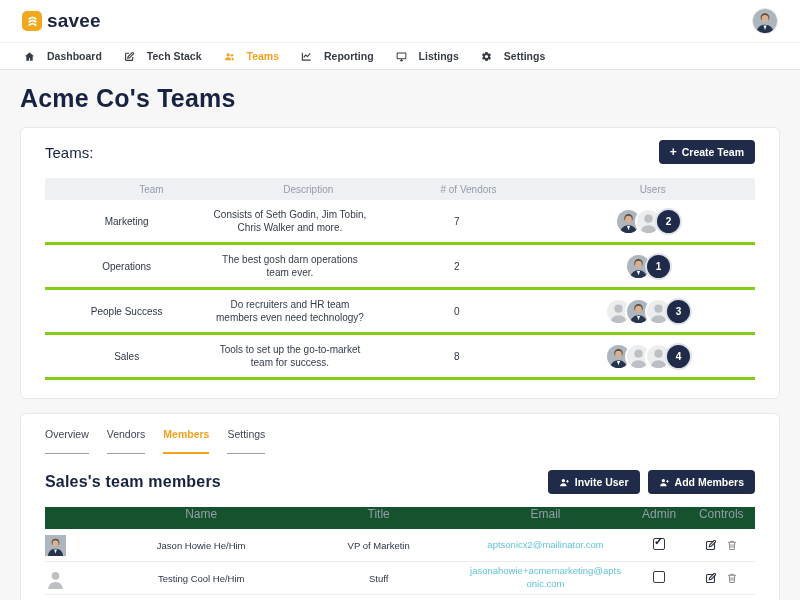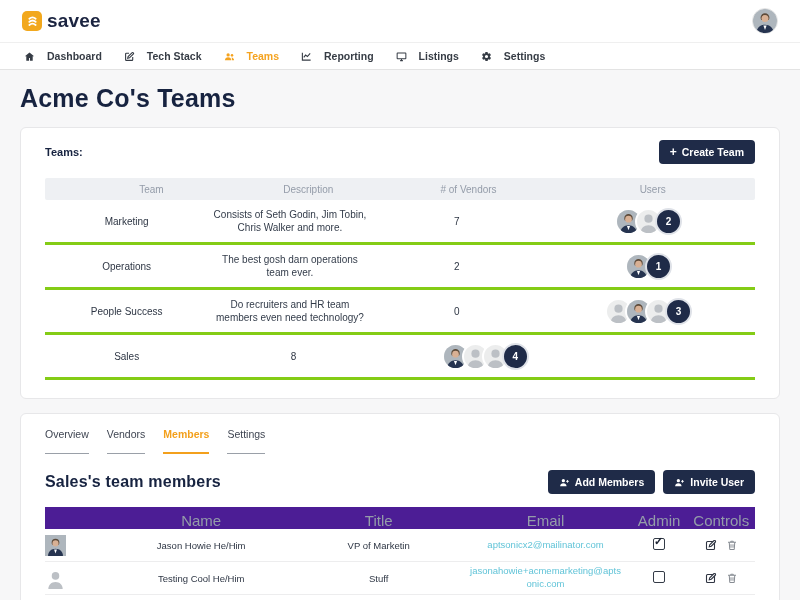--- a/index.html
+++ b/index.html
@@ -21,21 +21,21 @@
   .nav-item.active { color:#f5a31f; }
 
   
   .page { padding:12px 20px 0; }
   h1 { font-size:25px; font-weight:bold; color:#172340; margin:2px 0 14px; letter-spacing:.2px; }
   .card { background:#fff; border:1px solid #e7e7e9; border-radius:6px; }
 
   
   .card1 { padding:12px 24px 18px; }
   .card-head { display:flex; justify-content:space-between; align-items:center; margin-bottom:14px; }
-  .card-title { font-size:11px; font-weight:bold; color:#172340; }
+  .card-title { font-size:15px; font-weight:normal; color:#172340; }
   .btn-navy { background:#1f2b48; color:#fff; font-size:10.5px; font-weight:bold; font-family:inherit; border:none; border-radius:4px; padding:6px 11px; display:inline-flex; align-items:center; gap:5px; cursor:pointer; }
   .btn-navy .bicon { width:11px; height:11px; }
   .plus-glyph { font-size:12px; font-weight:bold; line-height:10px; }
 
   .thead { display:flex; align-items:center; background:#eef0f3; height:22px; font-size:10px; color:#949ca9; border-radius:2px;padding-left:28px; }
   .th { text-align:center; }
   .c-team{width:23%} .c-desc{width:23%} .c-vend{width:24%} .c-users{width:30%}
   .trow { display:flex; align-items:center; min-height:45px; border-bottom:3px solid #84cc16; font-size:10px; cursor:pointer; }
   .td { text-align:center; }
   .td.desc span { display:inline-block; max-width:160px; line-height:1.35; color:#333c4a; }
@@ -46,21 +46,21 @@
 
   
   .card2 { margin-top:14px; padding:14px 24px 24px; }
   .tabs { display:flex; gap:18px; margin-bottom:16px; }
   .tab { font-size:10.5px; color:#3f4552; padding-bottom:12px; border-bottom:1px solid #9aa0a8; cursor:pointer; }
   .tab.active { color:#f3a01c; font-weight:bold; border-bottom:2px solid #f3a01c; }
   .members-head { display:flex; justify-content:space-between; align-items:center; margin-bottom:13px; }
   h2 { font-size:16px; font-weight:bold; color:#172340; letter-spacing:.2px; }
   .btn-group { display:flex; gap:8px; }
 
-  .mthead { display:flex; align-items:flex-end; background:#4c1d95; height:22px; font-size:15px; color:#949ca9; }
+  .mthead { display:flex; align-items:flex-start; background:#14532d; height:22px; font-size:12px; color:#949ca9; }
   .m-av{width:8.5%} .m-name{width:27%} .m-title{width:23%} .m-email{width:24%} .m-admin{width:8%} .m-controls{width:9.5%}
   .mrow { display:flex; align-items:center; min-height:33px; border-bottom:1px solid #ededee; font-size:9.5px; }
   .mtd { text-align:center; }
   .m-avatar { width:21px; height:21px; border-radius:50%; overflow:hidden; background:#fff; margin:0 auto; }
   .email-link { color:#62c4d8; display:inline-block; max-width:155px; word-break:break-all; line-height:1.35; text-decoration:none; cursor:pointer; }
   .checkbox { width:12px; height:12px; border:1.6px solid #343b47; border-radius:2px; display:inline-block; position:relative; cursor:pointer; background:#fff; }
   .checkbox.checked::after { content:"\2713"; position:absolute; left:0px; top:-4px; font-size:11px; font-weight:bold; color:#1c2333; }
   .controls { display:flex; justify-content:center; align-items:center; gap:9px; }
   .ctl { width:12px; height:12px; cursor:pointer; }
   .ctl.edit { color:#2f3542; }
@@ -277,20 +277,21 @@
                 <use href="#i-person"></use>
               </svg>
             </span>
         <span class="badge">3</span>
       </div>
         </div>
     </div>
 
     <div class="trow">
       <div class="td c-team">Sales</div>
+      <div class="td c-desc desc"><span>Tools to set up the go-to-market team for success.</span></div>
       <div class="td c-vend">8</div>
       <div class="td c-users">
           <div class="avstack">
         <span class="av">
               <svg width="23" height="23" viewBox="0 0 24 24">
                 <use href="#i-photo-man"></use>
               </svg>
             </span>
         <span class="av">
               <svg width="23" height="23" viewBox="0 0 24 24">
@@ -316,27 +317,27 @@
       <span class="tab">Settings</span>
     </div>
 
     <div class="members-head">
       <h2>Sales's team members</h2>
       <div class="btn-group">
         <button class="btn-navy">
           <svg class="bicon">
               <use href="#i-user-plus"></use>
             </svg>
-          <span>Add Members</span>
+          <span>Invite User</span>
         </button>
         <button class="btn-navy">
           <svg class="bicon">
               <use href="#i-user-plus"></use>
             </svg>
-          <span>Invite User</span>
+          <span>Add Members</span>
         </button>
       </div>
     </div>
 
     <div class="mthead">
       <div class="th m-av"></div>
       <div class="th m-name">Name</div>
       <div class="th m-title">Title</div>
       <div class="th m-email">Email</div>
       <div class="th m-admin">Admin</div>

